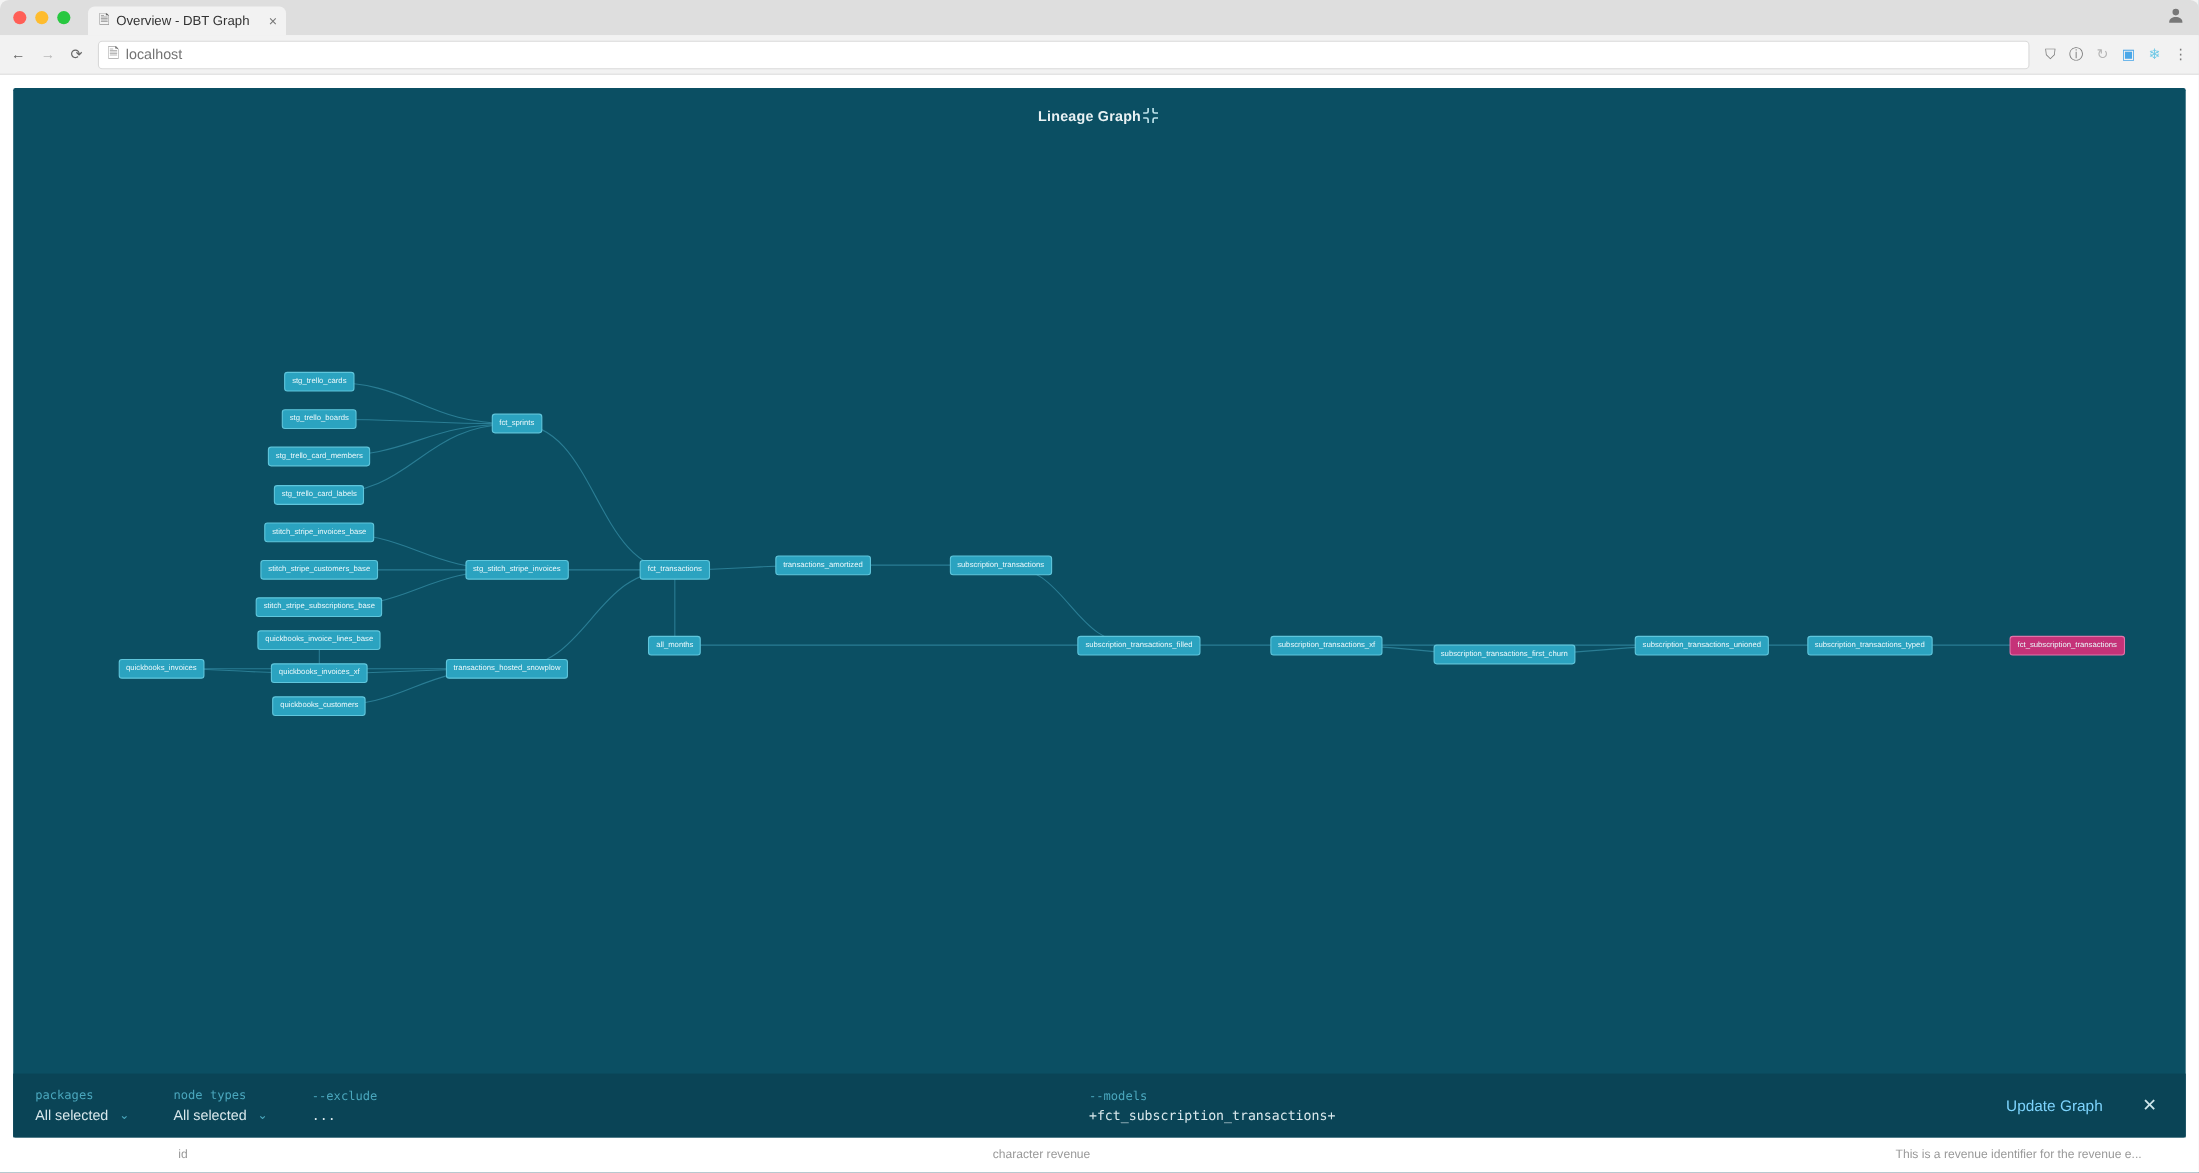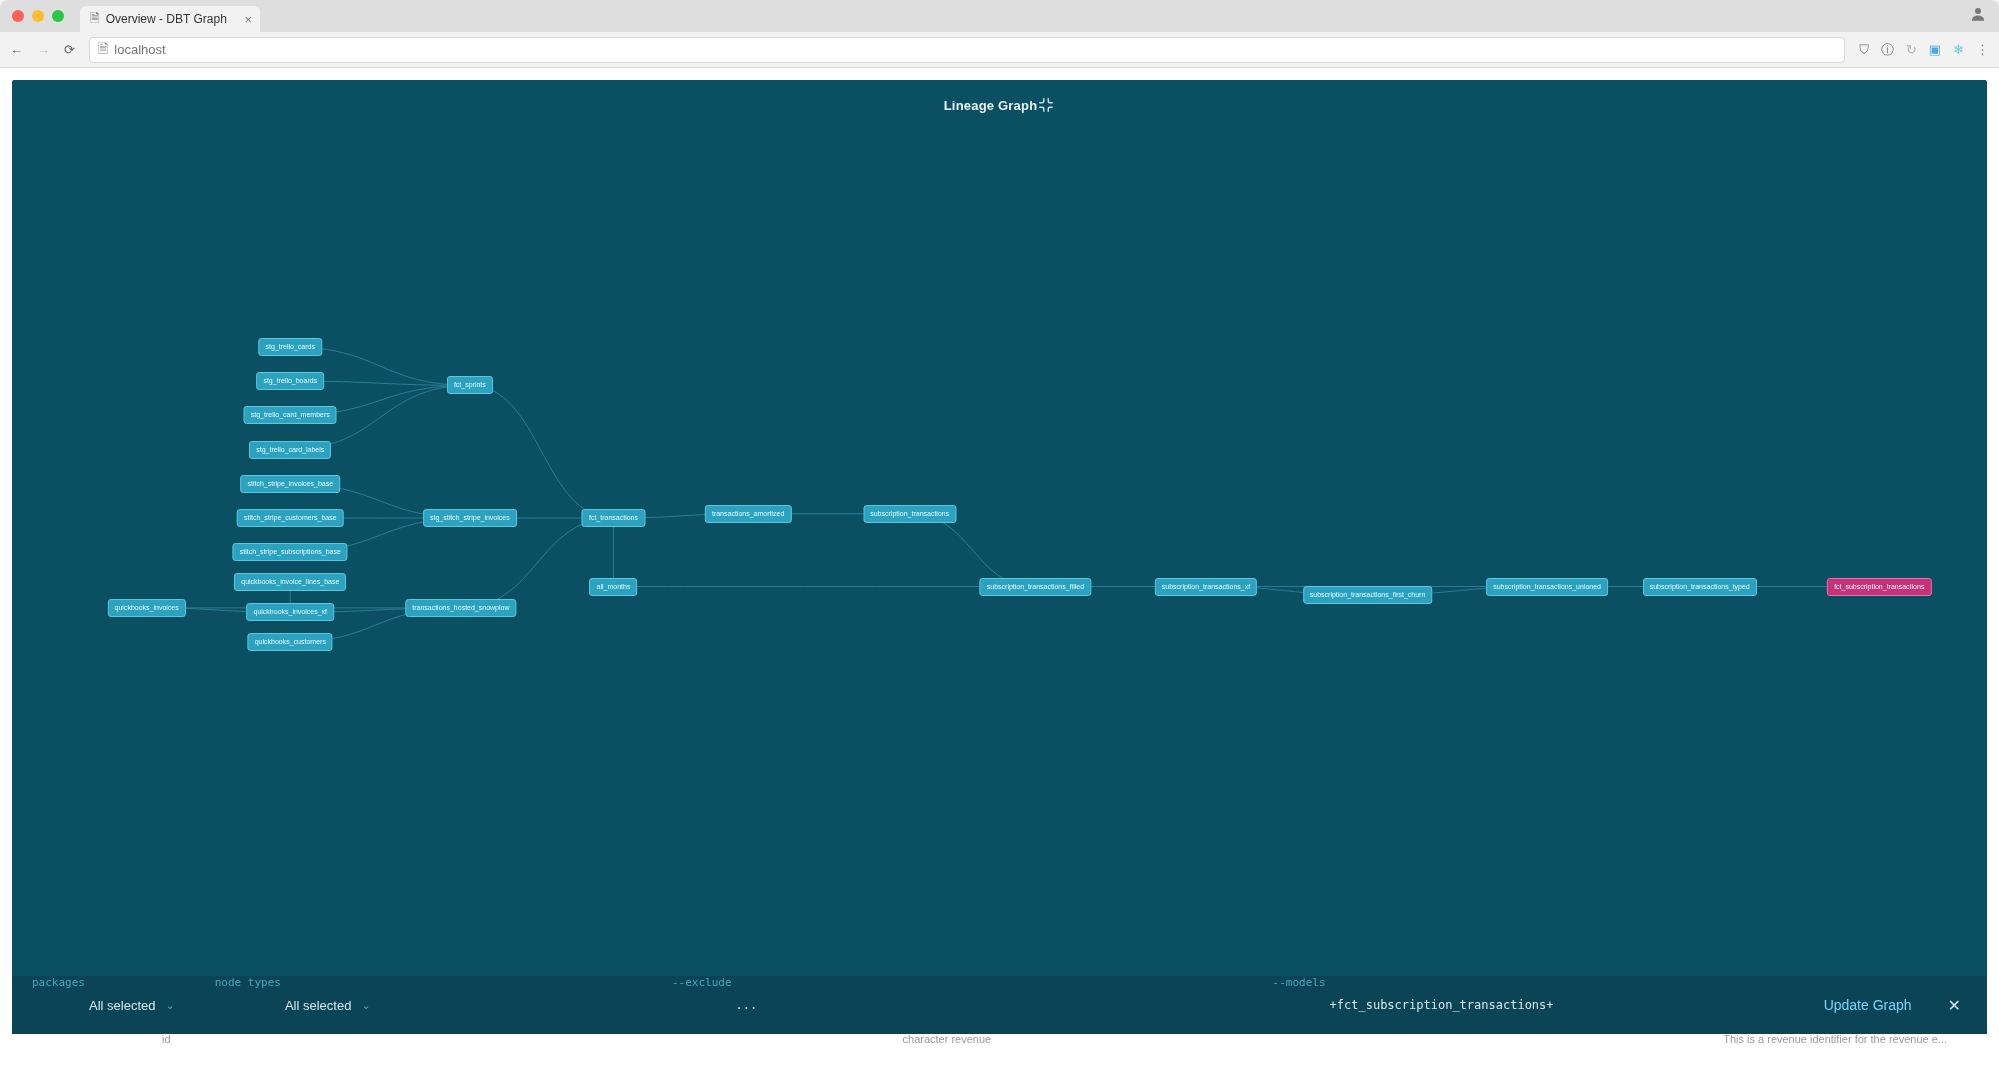--- a/index.html
+++ b/index.html
@@ -134,21 +134,21 @@
 
   .lineage-controls {
     background: #0a4456;
     height: 58px;
     display: flex;
     align-items: stretch;
     padding: 0 20px;
   }
   .ctl {
     display: flex;
-    flex-direction: row;
+    flex-direction: column;
     justify-content: center;
     gap: 4px;
     padding-right: 40px;
   }
   .ctl.models  { flex: 1.4; }
   .ctl.exclude { flex: 1.2; }
   .ctl-label { font-family: Menlo, Consolas, monospace; font-size: 11px; color: #4aa7bd; }
   .ctl-value { font-size: 13px; color: #d9e8ec; display: flex; align-items: center; }
   .ctl-value.mono { font-family: Menlo, Consolas, monospace; font-size: 12px; }
   .chev { margin-left: 10px; color: #4aa7bd; font-size: 11px; }
@@ -162,21 +162,21 @@
   .close-overlay {
     align-self: center;
     margin-left: 14px;
     font-size: 16px;
     color: #cfe7ec;
     cursor: pointer;
     padding: 6px;
   }
   .below-overlay-stub {
     position: absolute;
-    left: 12px; right: 12px; bottom: 11px; height: 32px;
+    left: 12px; right: 12px; bottom: 0; height: 32px;
     display: flex; align-items: center;
     font-size: 11px; color: #999;
     padding: 0 40px; gap: 50px;
   }
 </style>
 </head>
 <body>
 
 <div class="mac-chrome">
   <div class="traffic-lights">

